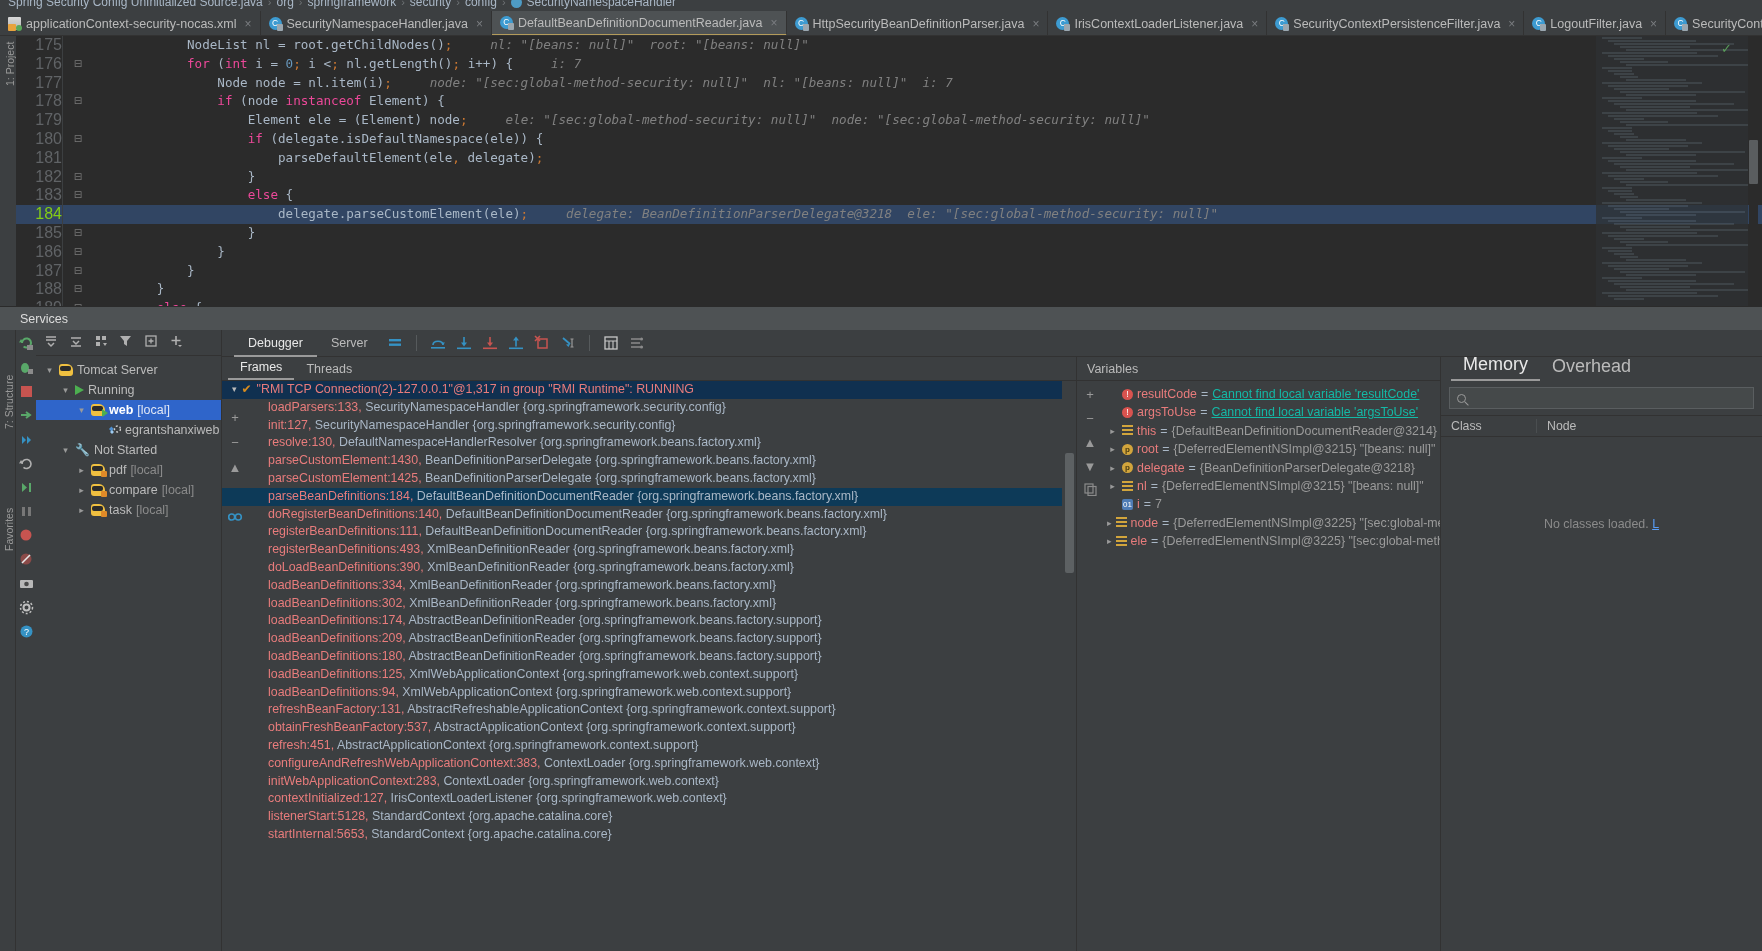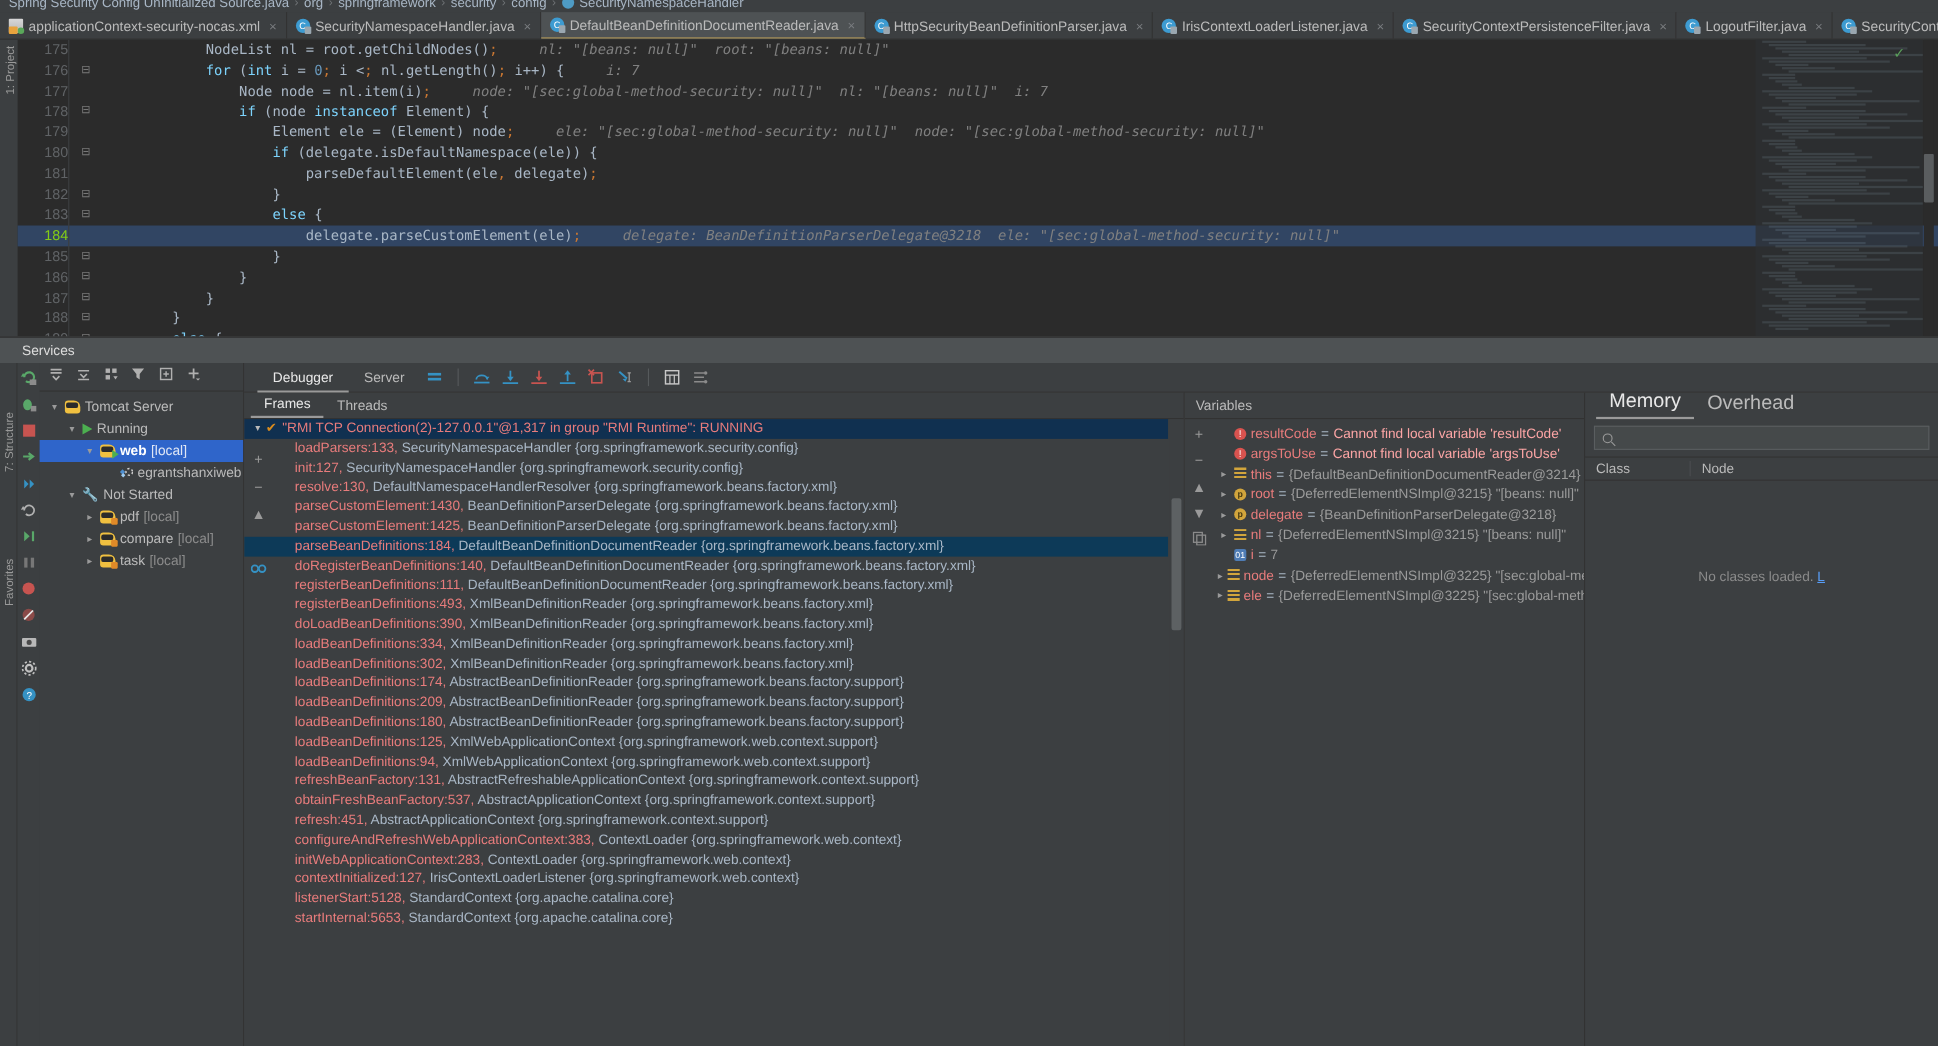--- a/index.html
+++ b/index.html
@@ -80,29 +80,29 @@
   }
   .code-area { position: absolute; left: 16px; top: 0; right: 0; height: 270px; }
   .code-line {
     position: relative; height: 18.8px; line-height: 18.8px;
     font-family: "DejaVu Sans Mono", monospace; font-size: 12.6px;
     white-space: pre; color: #a9b7c6;
   }
   .code-line.hl { background: #314563; }
   .lnum {
     position: absolute; left: 0; width: 46px; text-align: right;
-    color: #606366; font-family: "Liberation Sans", sans-serif; font-size: 13px;
+    color: #606366; font-family: "Liberation Sans", sans-serif; font-size: 16px;
   }
   .code-line.hl .lnum { color: #84cc16; }
   .fold {
     position: absolute; left: 56px; width: 12px; text-align: center;
     color: #787878; font-size: 10px; font-family: "DejaVu Sans", sans-serif;
   }
   .ctext { position: absolute; left: 80px; }
-  .kw { color: #7dd3fc; }
+  .kw { color: #ec4899; }
   .num { color: #6897bb; }
   .sep { color: #cc7832; }
   .hint { color: #808080; font-style: italic; }
 
   .gutter-line {
     position: absolute; left: 62px; top: 0; width: 1px; height: 270px;
     background: #3c3f41;
   }
 
   
@@ -288,21 +288,21 @@
     width:11px;height:11px;border-radius:50%;background:#d2a53c;color:#4a3c12;
     font-size:8px;line-height:11px;text-align:center;flex:0 0 auto;font-weight:bold;
   }
   .v-i-ic {
     width:11px;height:11px;flex:0 0 auto;background:#4e7cb5;color:#fff;
     font-size:8px;line-height:11px;text-align:center;border-radius:2px;
   }
   .vname { color:#e87c7c; }
   .veq { color:#a9b7c6; }
   .vval { color:#9b9b9b; }
-  .vval.err { color:#fca5a5; }
+  .vval.err { color:#14b8a6;text-decoration:underline; }
 
   
   .mem-pane {
     width: 322px; background:#3c3f41; border-left:1px solid #323232; position:relative;
   }
   .mem-tabs { height:24px; display:flex; align-items:flex-end; padding-left:10px; gap:0; }
   .mem-tab { font-size:18px; color:#bbbbbb; padding:0 12px 4px 12px; }
   .mem-tab.active { border-bottom:2px solid #9a9a9a; color:#e8e8e8; }
   .mem-search {
     margin: 6px 8px 0 8px; height:22px; background:#45494a; border:1px solid #5a5e60;

